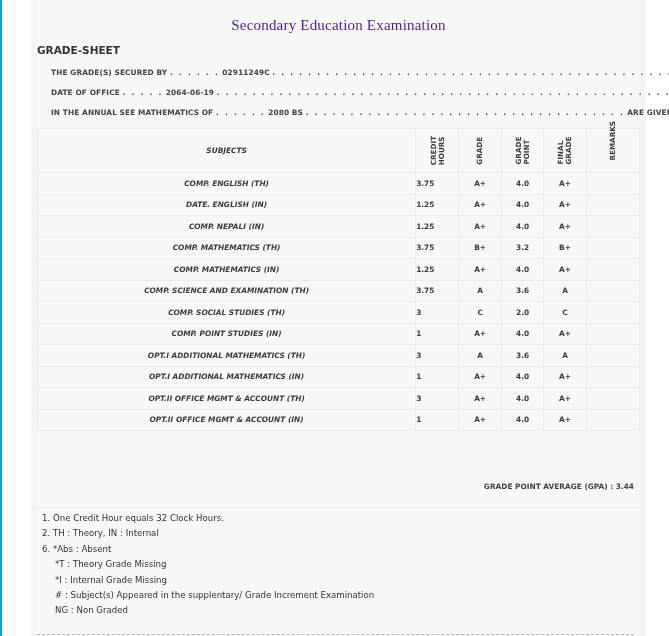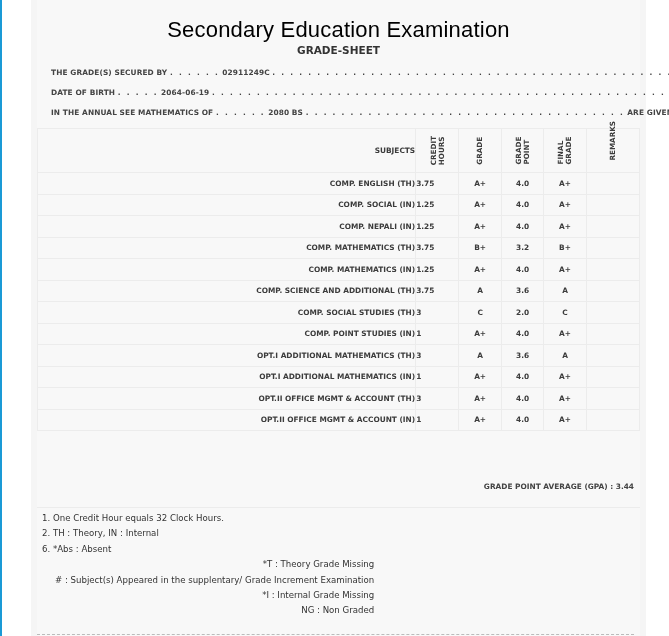--- a/index.html
+++ b/index.html
@@ -17,64 +17,64 @@
   .outer {
     position: absolute; left: 31px; top: 0; width: 615px; height: 636px;
     background: #f5f5f5;
   }
   .card {
     position: absolute; left: 37px; top: 0; width: 603px; height: 636px;
     background: #f8f8f8;
   }
   .title {
     position: absolute; left: 0; top: 17px; width: 603px;
-    text-align: center; color: #000000;
-    font-family: Liberation Sans, sans-serif;
-    font-size: 22px; letter-spacing: 0.2px;
+    text-align: center; color: #4c1d95;
+    font-family: Liberation Serif, serif;
+    font-size: 15px; letter-spacing: 0.2px;
   }
   .subtitle {
     position: absolute; left: 0; top: 44px; width: 603px;
-    text-align: center; font-size: 10.5px; font-weight: bold; color: #333;
+    font-size: 10.5px; font-weight: bold; color: #333;
   }
   .info-line {
     position: absolute; left: 14px; font-size: 7.4px; font-weight: bold; color: #444;
     white-space: nowrap; letter-spacing: 0.1px;
   }
   .info-line .dots { letter-spacing: 1.8px; }
   table.grades {
     position: absolute; left: 0; top: 128px; width: 603px;
     border-collapse: collapse;
   }
   table.grades td, table.grades th {
     border: 1px solid #ececec;
     font-size: 7.4px; font-weight: bold; color: #3c3c3c;
     padding: 0; height: 20.5px;
   }
   table.grades th { height: 43px; }
-  td.subj, th.subj { text-align: right; padding-left: 11px; }
+  td.subj, th.subj { text-align: center; padding-left: 11px; font-style: italic; }
   td.num { text-align: left; padding-left: 5px; }
   td.ctr { text-align: center; }
   .rot {
     display: inline-block; transform: rotate(-90deg);
     font-size: 7.2px; line-height: 7.6px; text-align: left; white-space: nowrap;
   }
   .rot-remarks { position: relative; top: -10px; }
   .gpa-row {
     position: absolute; left: 0; top: 463px; width: 603px; height: 44px;
     border-bottom: 1px solid #ececec;
   }
   .gpa {
     position: absolute; right: 6px; top: 19px;
     font-size: 7.4px; font-weight: bold; color: #444;
   }
   .notes {
     position: absolute; left: 5px; top: 511px;
     font-size: 8.6px; color: #333; line-height: 15.4px;
   }
-  .notes .indent { padding-left: 13px; text-align: right; }
+  .notes .indent { padding-left: 13px; }
   .dashed {
     position: absolute; left: 0; top: 634px; width: 597px;
     border-top: 1px dashed #bbb;
   }
 </style>
 </head>
 <body>
 
 <div class="left-rule"></div>
 <div class="outer"></div>
@@ -84,21 +84,21 @@
   <div class="subtitle">GRADE-SHEET</div>
 
   <div class="info-line" style="top:68px;">
     <span>THE GRADE(S) SECURED BY</span>
     <span class="dots">. . . . . .</span>
     <span>02911249C</span>
     <span class="dots">. . . . . . . . . . . . . . . . . . . . . . . . . . . . . . . . . . . . . . . . . . . . . . . . .</span>
   </div>
 
   <div class="info-line" style="top:88px;">
-    <span>DATE OF BIRTH</span>
+    <span>DATE OF OFFICE</span>
     <span class="dots">. . . . .</span>
     <span>2064-06-19</span>
     <span class="dots">. . . . . . . . . . . . . . . . . . . . . . . . . . . . . . . . . . . . . . . . . . . . . . . . . . . .</span>
   </div>
 
   <div class="info-line" style="top:108px;">
     <span>IN THE ANNUAL SEE MATHEMATICS OF</span>
     <span class="dots">. . . . . .</span>
     <span>2080 BS</span>
     <span class="dots">. . . . . . . . . . . . . . . . . . . . . . . . . . . . . . . . . . . .</span>
@@ -137,21 +137,21 @@
     <tbody id="grade-rows">
         <tr>
           <td class="subj">COMP. ENGLISH (TH)</td>
           <td class="num">3.75</td>
           <td class="ctr">A+</td>
           <td class="ctr">4.0</td>
           <td class="ctr">A+</td>
           <td class="ctr"></td>
         </tr>
         <tr>
-          <td class="subj">COMP. SOCIAL (IN)</td>
+          <td class="subj">DATE. ENGLISH (IN)</td>
           <td class="num">1.25</td>
           <td class="ctr">A+</td>
           <td class="ctr">4.0</td>
           <td class="ctr">A+</td>
           <td class="ctr"></td>
         </tr>
         <tr>
           <td class="subj">COMP. NEPALI (IN)</td>
           <td class="num">1.25</td>
           <td class="ctr">A+</td>
@@ -169,21 +169,21 @@
         </tr>
         <tr>
           <td class="subj">COMP. MATHEMATICS (IN)</td>
           <td class="num">1.25</td>
           <td class="ctr">A+</td>
           <td class="ctr">4.0</td>
           <td class="ctr">A+</td>
           <td class="ctr"></td>
         </tr>
         <tr>
-          <td class="subj">COMP. SCIENCE AND ADDITIONAL (TH)</td>
+          <td class="subj">COMP. SCIENCE AND EXAMINATION (TH)</td>
           <td class="num">3.75</td>
           <td class="ctr">A</td>
           <td class="ctr">3.6</td>
           <td class="ctr">A</td>
           <td class="ctr"></td>
         </tr>
         <tr>
           <td class="subj">COMP. SOCIAL STUDIES (TH)</td>
           <td class="num">3</td>
           <td class="ctr">C</td>
@@ -236,19 +236,19 @@
 
   <div class="gpa-row">
     <div class="gpa">GRADE POINT AVERAGE (GPA) : 3.44</div>
   </div>
 
   <div class="notes">
     <div>1. One Credit Hour equals 32 Clock Hours.</div>
     <div>2. TH : Theory, IN : Internal</div>
     <div>6. *Abs : Absent</div>
     <div class="indent">*T : Theory Grade Missing</div>
+    <div class="indent">*I : Internal Grade Missing</div>
     <div class="indent"># : Subject(s) Appeared in the supplentary/ Grade Increment Examination</div>
-    <div class="indent">*I : Internal Grade Missing</div>
     <div class="indent">NG : Non Graded</div>
   </div>
 
   <div class="dashed"></div>
 </div>
 
 </body></html>

